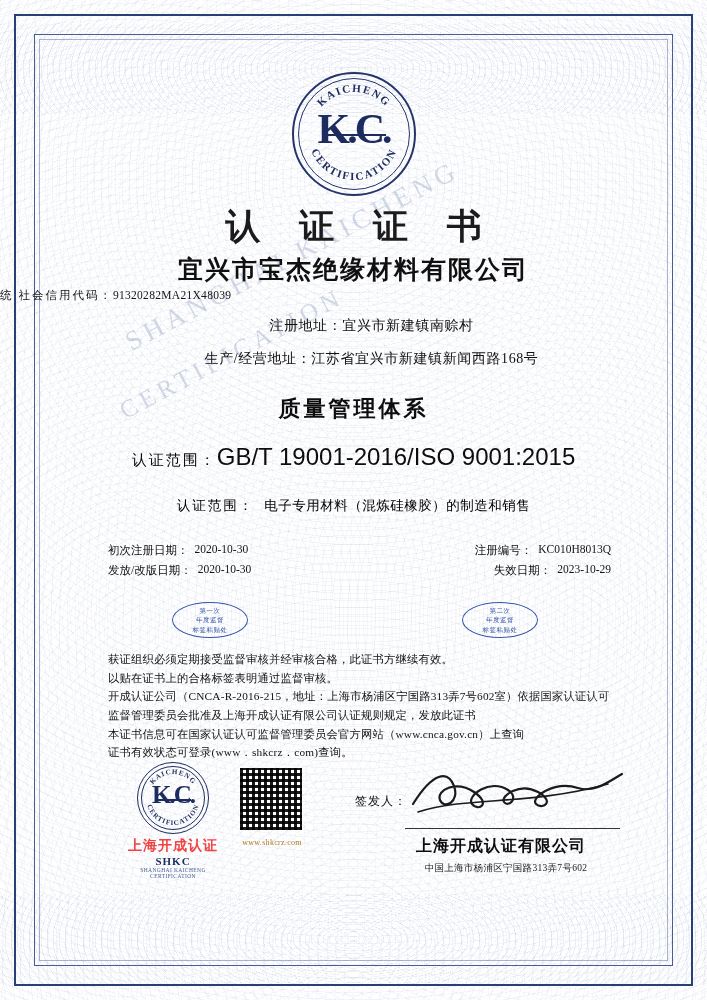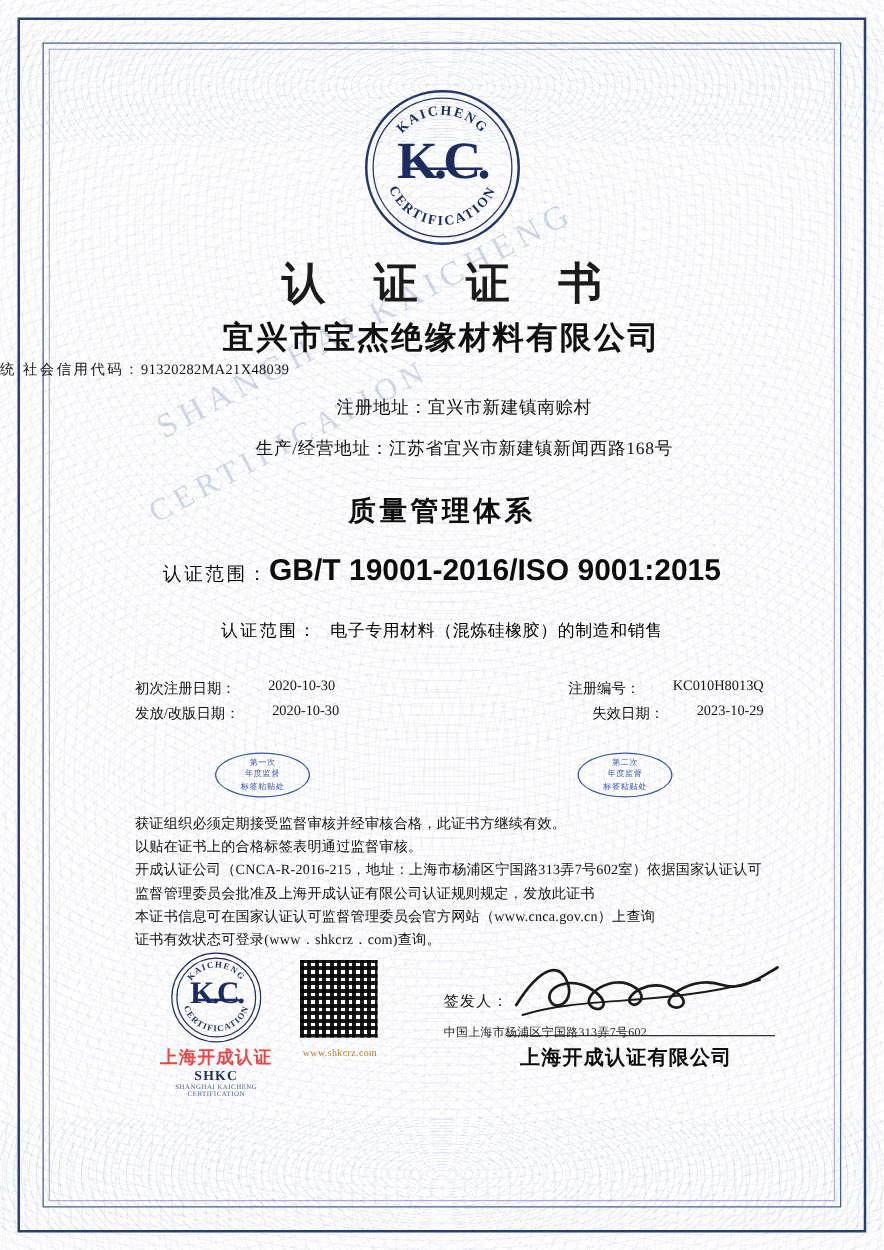--- a/index.html
+++ b/index.html
@@ -191,21 +191,21 @@
     color: #0d0d0d;
   }
   .standard .lbl {
     font-family: "Liberation Serif", serif;
     font-size: 15px;
     letter-spacing: 2px;
   }
   .standard .val {
     font-family: "Liberation Sans", sans-serif;
     font-size: 24px;
-    font-weight: bold;
+    font-weight: normal;
     letter-spacing: 0px;
   }
   .scope {
     position: absolute;
     left: 0; right: 0; top: 496px;
     text-align: center;
     color: #000000;
   }
   .scope .lbl {
     font-family: "Liberation Serif", serif;
@@ -226,21 +226,21 @@
     font-family: "Liberation Serif", serif;
     font-size: 11.5px;
     color: #111;
   }
   .dates .row {
     display: flex;
     justify-content: space-between;
     margin-bottom: 5px;
   }
   .dates .cell { display: flex; gap: 6px; white-space: nowrap; }
-  .dates .v { color: #141414; margin-left: 20px; }
+  .dates .v { color: #141414; }
 
   
   .stamp {
     position: absolute;
     width: 74px; height: 34px;
     border: 1px solid #3756a8;
     border-radius: 50%;
     color: #3756a8;
     font-family: "Liberation Serif", serif;
     font-size: 6.5px;
@@ -375,22 +375,22 @@
     left: 355px; right: 60px; top: 836px;
     text-align: center;
     font-family: "Liberation Serif", serif;
     font-size: 16px;
     font-weight: bold;
     color: #0d0d0d;
     letter-spacing: 1px;
   }
   .issuer-addr {
     position: absolute;
-    left: 355px; right: 50px; top: 820px;
-    text-align: left;
+    left: 355px; right: 50px; top: 862px;
+    text-align: center;
     font-family: "Liberation Serif", serif;
     font-size: 9.5px;
     color: #222;
     letter-spacing: .3px;
   }
 </style>
 </head>
 <body>
 
 <div class="cert">

